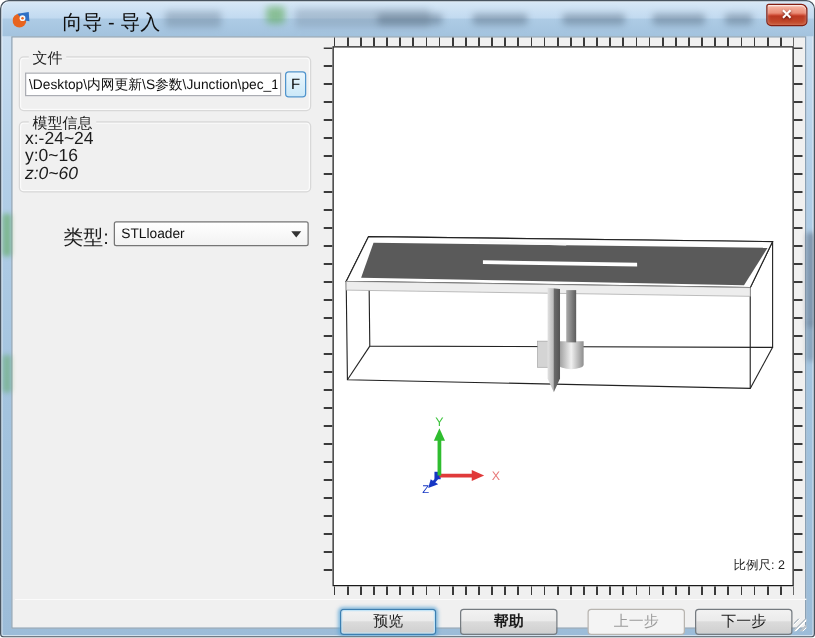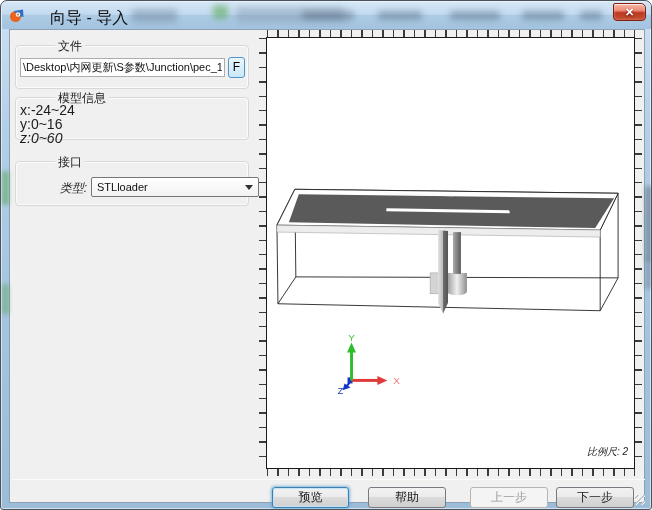--- a/index.html
+++ b/index.html
@@ -34,40 +34,40 @@
   }
 
   .client {
     position:absolute; left:8px; top:28px; width:636px; height:474px;
     background:#f0f0f0; border:1px solid #8ba1b4;
   }
 
   .group { position:absolute; border:1px solid #d8d8d8; border-radius:4px;
            box-shadow:inset 0 0 0 1px rgba(255,255,255,.7); }
   .group-label { position:absolute; top:-8px; left:7px; background:#f0f0f0;
-           padding:0 3px; font-size:12px; color:#1c1c1c; white-space:nowrap;margin-left:32px; }
+           padding:0 3px; font-size:12px; color:#1c1c1c; white-space:nowrap; }
 
   .file-input {
     position:absolute; left:19px; top:57px; width:205px; height:19px;
     border:1px solid #abadb3; background:#fff; font-size:11px; color:#101010;
     padding:0 2px; font-family:"Liberation Sans",sans-serif;
   }
   .f-btn {
     position:absolute; left:227px; top:56px; width:17px; height:21px;
     border:1px solid #4f94cd; border-radius:3px;
     background:linear-gradient(180deg,#eaf6fd,#cbe8f8);
     font-size:12px; color:#000; text-align:center; line-height:19px; cursor:pointer;
   }
 
   .range-line { position:absolute; left:19px; font-size:14px; color:#1c1c1c; }
 
   .type-label { position:absolute; left:20px; top:179px; width:66px; text-align:right;
-                font-size:12px; color:#1c1c1c;font-style:italic; }
+                font-size:16px; color:#1c1c1c; }
   .combo {
-    position:absolute; left:90px; top:176px; width:168px; height:20px;
+    position:absolute; left:90px; top:176px; width:156px; height:20px;
     border:1px solid #767676; border-radius:2px;
     background:linear-gradient(180deg,#ffffff 0%,#f2f2f2 100%);
     font-size:11px; color:#101010; line-height:18px; padding-left:5px; cursor:pointer;
   }
   .combo-arrow { position:absolute; right:5px; top:7px; width:0; height:0;
     border-left:4px solid transparent; border-right:4px solid transparent;
     border-top:5px solid #333; }
 
   .ruler { position:absolute; }
   .ruler-top    { left:266px; top:29px;  width:368px; height:7px;
@@ -77,21 +77,21 @@
   .ruler-left   { left:258px; top:37px;  width:7px; height:430px;
     background:repeating-linear-gradient(to bottom,#3a3a3a 0 1.4px,transparent 1.4px 14.4px); }
   .ruler-right  { left:634px; top:37px;  width:7px; height:430px;
     background:repeating-linear-gradient(to bottom,#3a3a3a 0 1.4px,transparent 1.4px 14.4px); }
 
   .viewport {
     position:absolute; left:265px; top:36px; width:369px; height:432px;
     background:#fff; border:1.5px solid #1a1a1a;
   }
   .viewport svg { position:absolute; left:0; top:0; width:100%; height:100%; }
-  .scale-label { position:absolute; right:6px; bottom:9px; font-size:10px; color:#222;font-style:italic; }
+  .scale-label { position:absolute; right:6px; bottom:9px; font-size:10px; color:#222; }
 
   .separator { position:absolute; left:11px; top:478px; width:633px; height:1px;
     background:#dfdfdf; border-bottom:1px solid #fbfbfb; }
 
   .btn {
     position:absolute; top:486px; height:21px; width:78px;
     border:1px solid #757b80; border-radius:3px;
     background:linear-gradient(180deg,#f2f2f2 0%,#ebebeb 45%,#dbdbdb 50%,#cfcfcf 100%);
     font-size:12px; color:#1a1a1a; text-align:center; line-height:19px; cursor:pointer;
     font-family:"Liberation Sans",sans-serif;
@@ -132,30 +132,27 @@
   </div>
 
   <div class="client"></div>
 
   <div class="group" style="left:14px;top:44px;width:234px;height:44px;">
     <span class="group-label">文件</span>
   </div>
   <input class="file-input" value="\Desktop\内网更新\S参数\Junction\pec_1.stl" style="">
   <div class="f-btn">F</div>
 
-  <div class="group" style="left:14px;top:96px;width:234px;height:43px;">
+  <div class="group" style="left:14px;top:96px;width:234px;height:57px;">
     <span class="group-label">模型信息</span>
   </div>
   <div class="range-line" style="top:101px;">x:-24~24</div>
   <div class="range-line" style="top:115px;">y:0~16</div>
   <div class="range-line" style="top:129px;font-style:italic;">z:0~60</div>
 
-  <div class="group" style="left:14px;top:160px;width:234px;height:45px;">
-    <span class="group-label">接口</span>
-  </div>
   <div class="type-label">类型:</div>
   <div class="combo">
     <span>STLloader</span>
     <span class="combo-arrow"></span>
   </div>
 
   <div class="ruler ruler-top"></div>
   <div class="ruler ruler-bottom"></div>
   <div class="ruler ruler-left"></div>
   <div class="ruler ruler-right"></div>
@@ -210,21 +207,21 @@
         <text x="85" y="304" text-anchor="middle" font-size="10" fill="#3fc43f" font-family="Liberation Sans, sans-serif">Y</text>
         <text x="127" y="348" font-size="10" fill="#e87a7a" font-family="Liberation Sans, sans-serif">X</text>
         <text x="74" y="358" text-anchor="middle" font-size="9" fill="#1536c4" font-family="Liberation Sans, sans-serif">Z</text>
       </g>
     </svg>
     <div class="scale-label">比例尺: 2</div>
   </div>
 
   <div class="separator"></div>
   <div class="btn btn-focused" style="left:271px;width:77px;">预览</div>
-  <div class="btn" style="left:367px;">帮助</div>
+  <div class="btn" style="left:367px;font-weight:bold;">帮助</div>
   <div class="btn" style="left:555px;">下一步</div>
   <div class="btn btn-disabled" style="left:469px;">上一步</div>
   <div class="grip"></div>
 
   <div class="frame-blob" style="left:1px;top:170px;width:7px;height:34px;background:rgba(85,165,75,.55)"></div>
   <div class="frame-blob" style="left:1px;top:283px;width:7px;height:30px;background:rgba(85,165,75,.45)"></div>
   <div class="frame-blob" style="left:644px;top:185px;width:7px;height:75px;background:rgba(70,85,105,.45)"></div>
   <div class="frame-blob" style="left:644px;top:258px;width:7px;height:30px;background:rgba(70,85,105,.3)"></div>
 </div>
 

